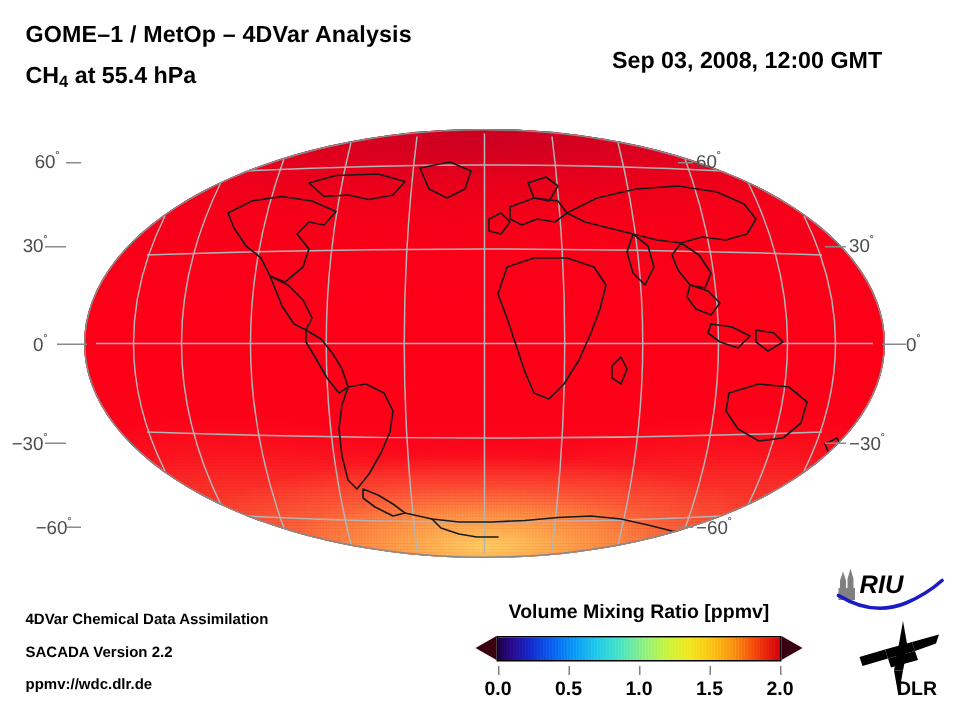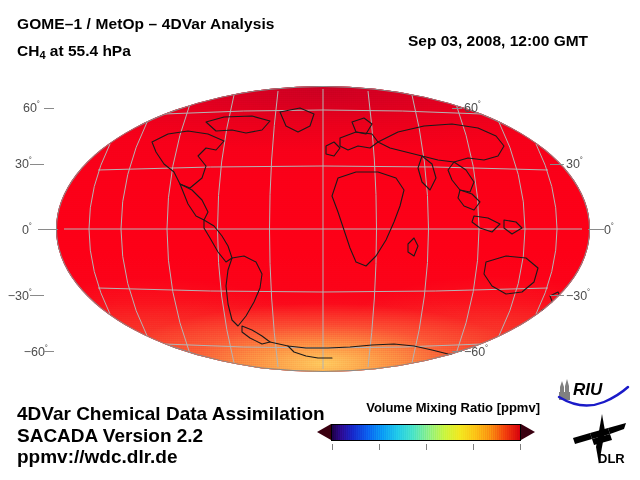--- a/index.html
+++ b/index.html
@@ -139,36 +139,36 @@
     position: absolute;
     height: 1px;
     background: #8a8a8a;
   }
 
   
   #footer-text {
     position: absolute;
     left: 17px;
     top: 403px;
-    font-size: 19px;
+    font-size: 10px;
     font-weight: bold;
     line-height: 21.5px;
   }
 
   
   #colorbar-block {
     position: absolute;
     left: 312px;
     top: 400px;
     width: 228px;
   }
   #colorbar-title {
     font-size: 13px;
     font-weight: bold;
-    text-align: right;
+    text-align: center;
     white-space: nowrap;
   }
   #colorbar-wrap {
     position: relative;
     margin-top: 7px;
     height: 22px;
   }
   #colorbar-bar {
     position: absolute;
     left: 19px;
@@ -390,20 +390,27 @@
   </div>
 
   <div id="colorbar-ticks">
     <div class="cb-tick" style="left:20px;"></div>
     <div class="cb-tick" style="left:67px;"></div>
     <div class="cb-tick" style="left:114px;"></div>
     <div class="cb-tick" style="left:161px;"></div>
     <div class="cb-tick" style="left:208px;"></div>
   </div>
 
+  <div id="colorbar-ticklabels">
+    <div class="cb-ticklabel" style="left:20px;">0.0</div>
+    <div class="cb-ticklabel" style="left:67px;">0.5</div>
+    <div class="cb-ticklabel" style="left:114px;">1.0</div>
+    <div class="cb-ticklabel" style="left:161px;">1.5</div>
+    <div class="cb-ticklabel" style="left:208px;">2.0</div>
+  </div>
 </div>
 
 <svg id="riu-logo" viewBox="0 0 78 30">
 
   <g fill="#808080">
     <polygon points="4,22 4,9 6,3 8,9 8,22"></polygon>
     <polygon points="9,22 9,8 11,1 13,8 13,22"></polygon>
     <rect x="3" y="14" width="11" height="8"></rect>
   </g>
   <text x="17" y="17" font-family="Liberation Sans, sans-serif" font-size="17" font-weight="bold" font-style="italic" fill="#000000">RIU</text>

